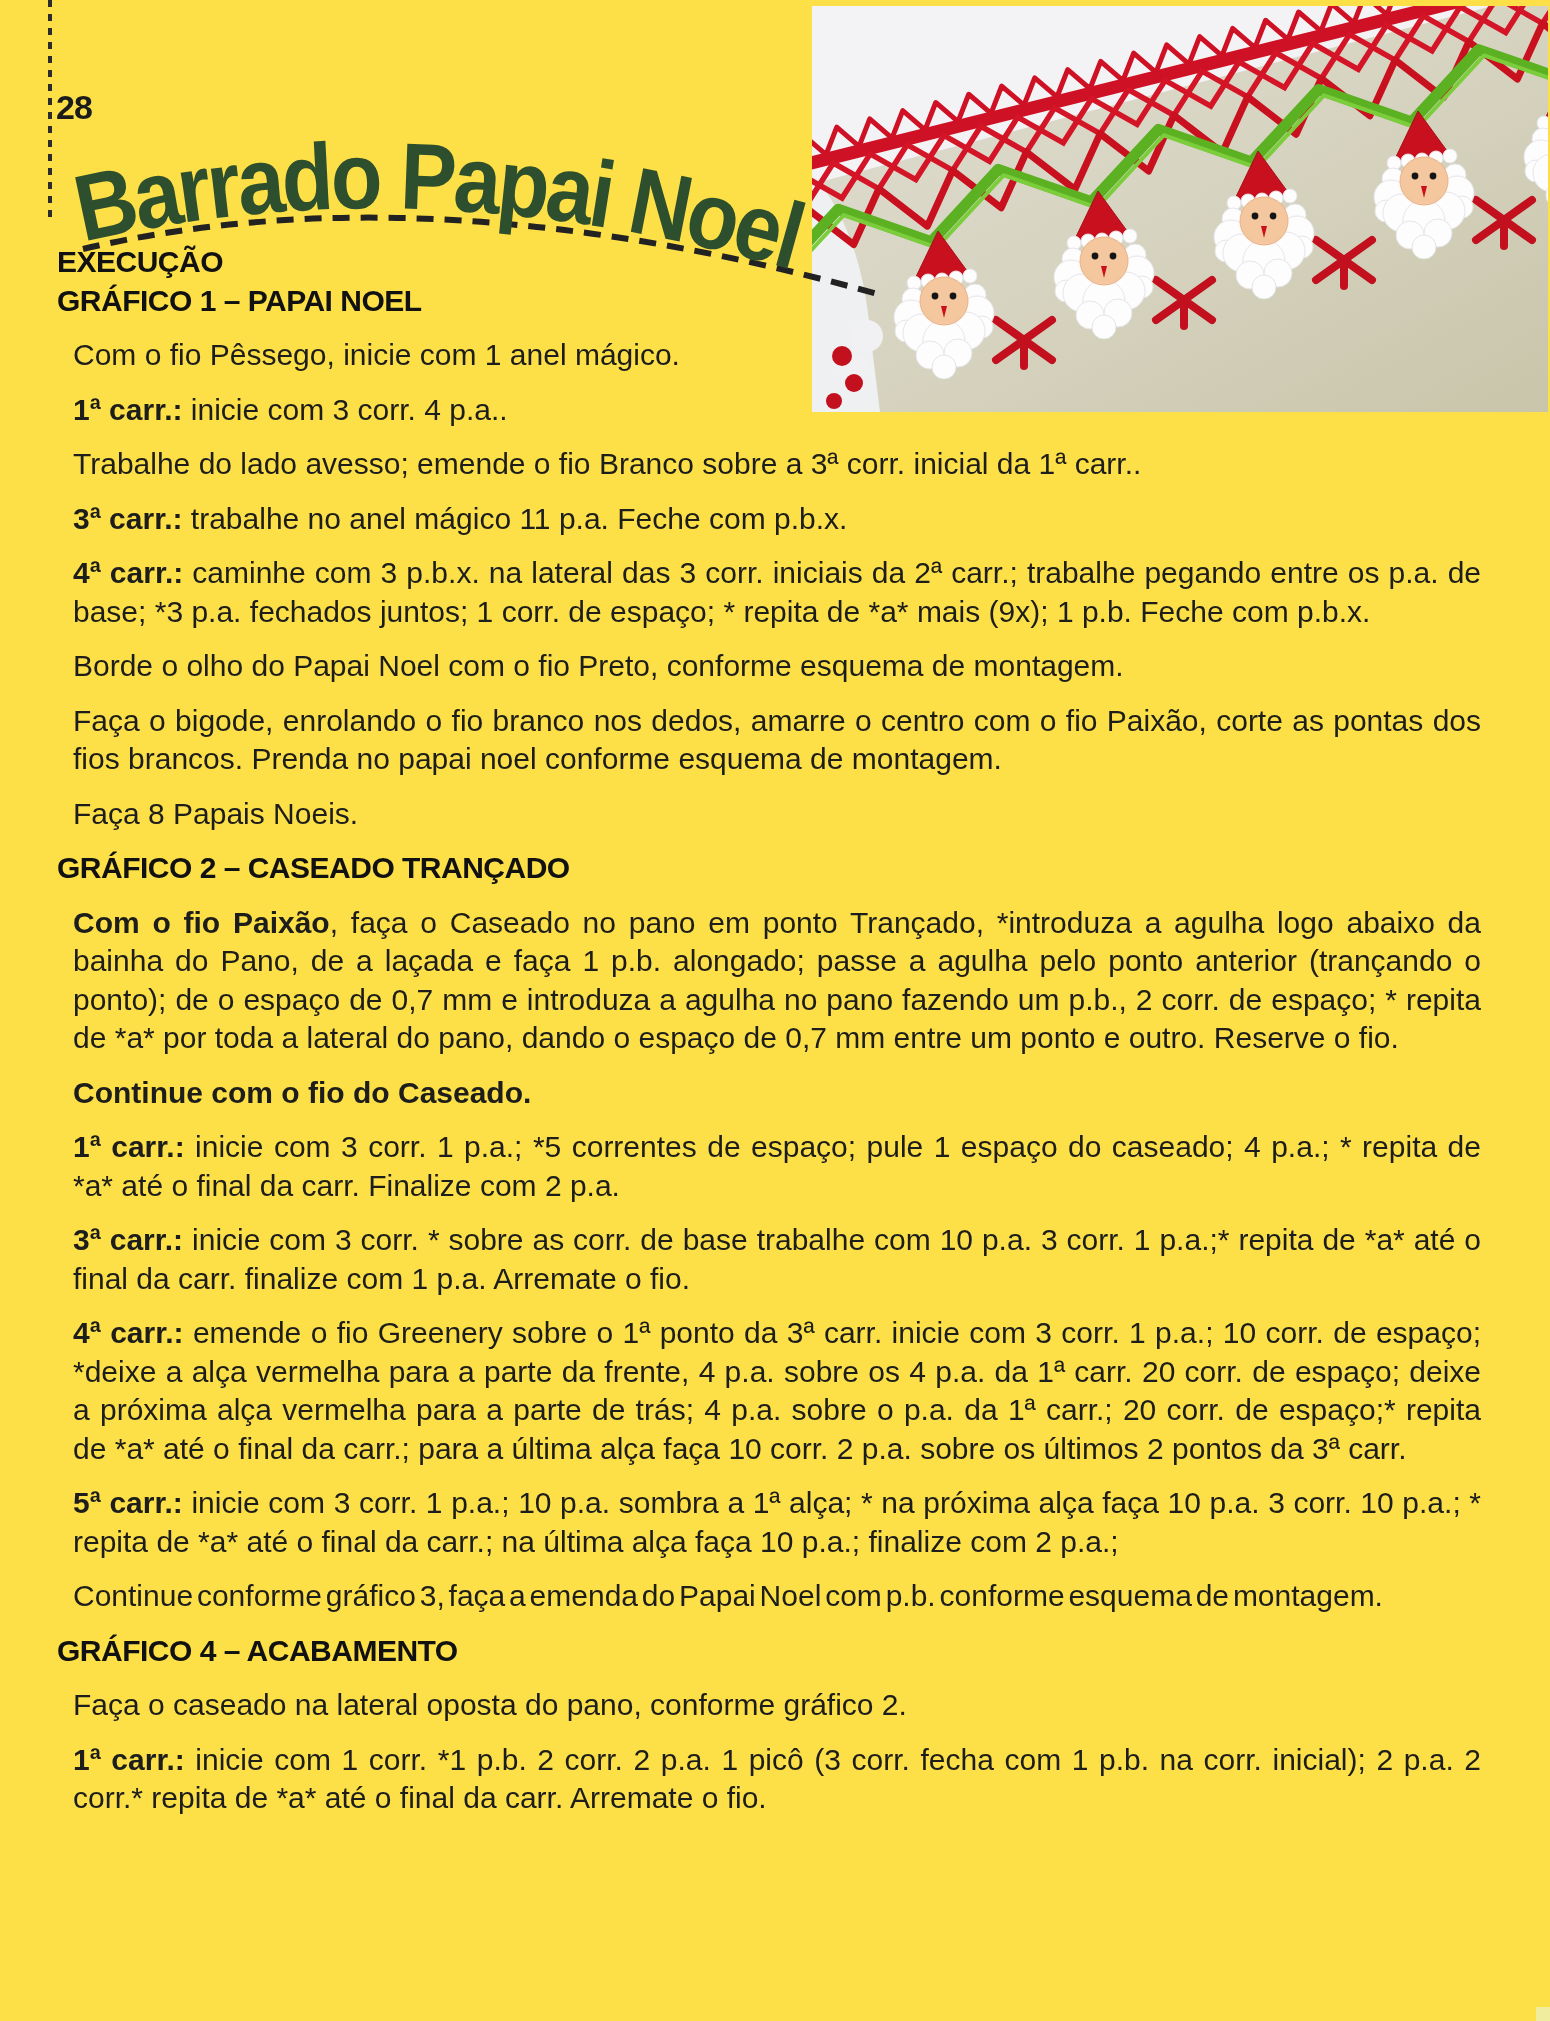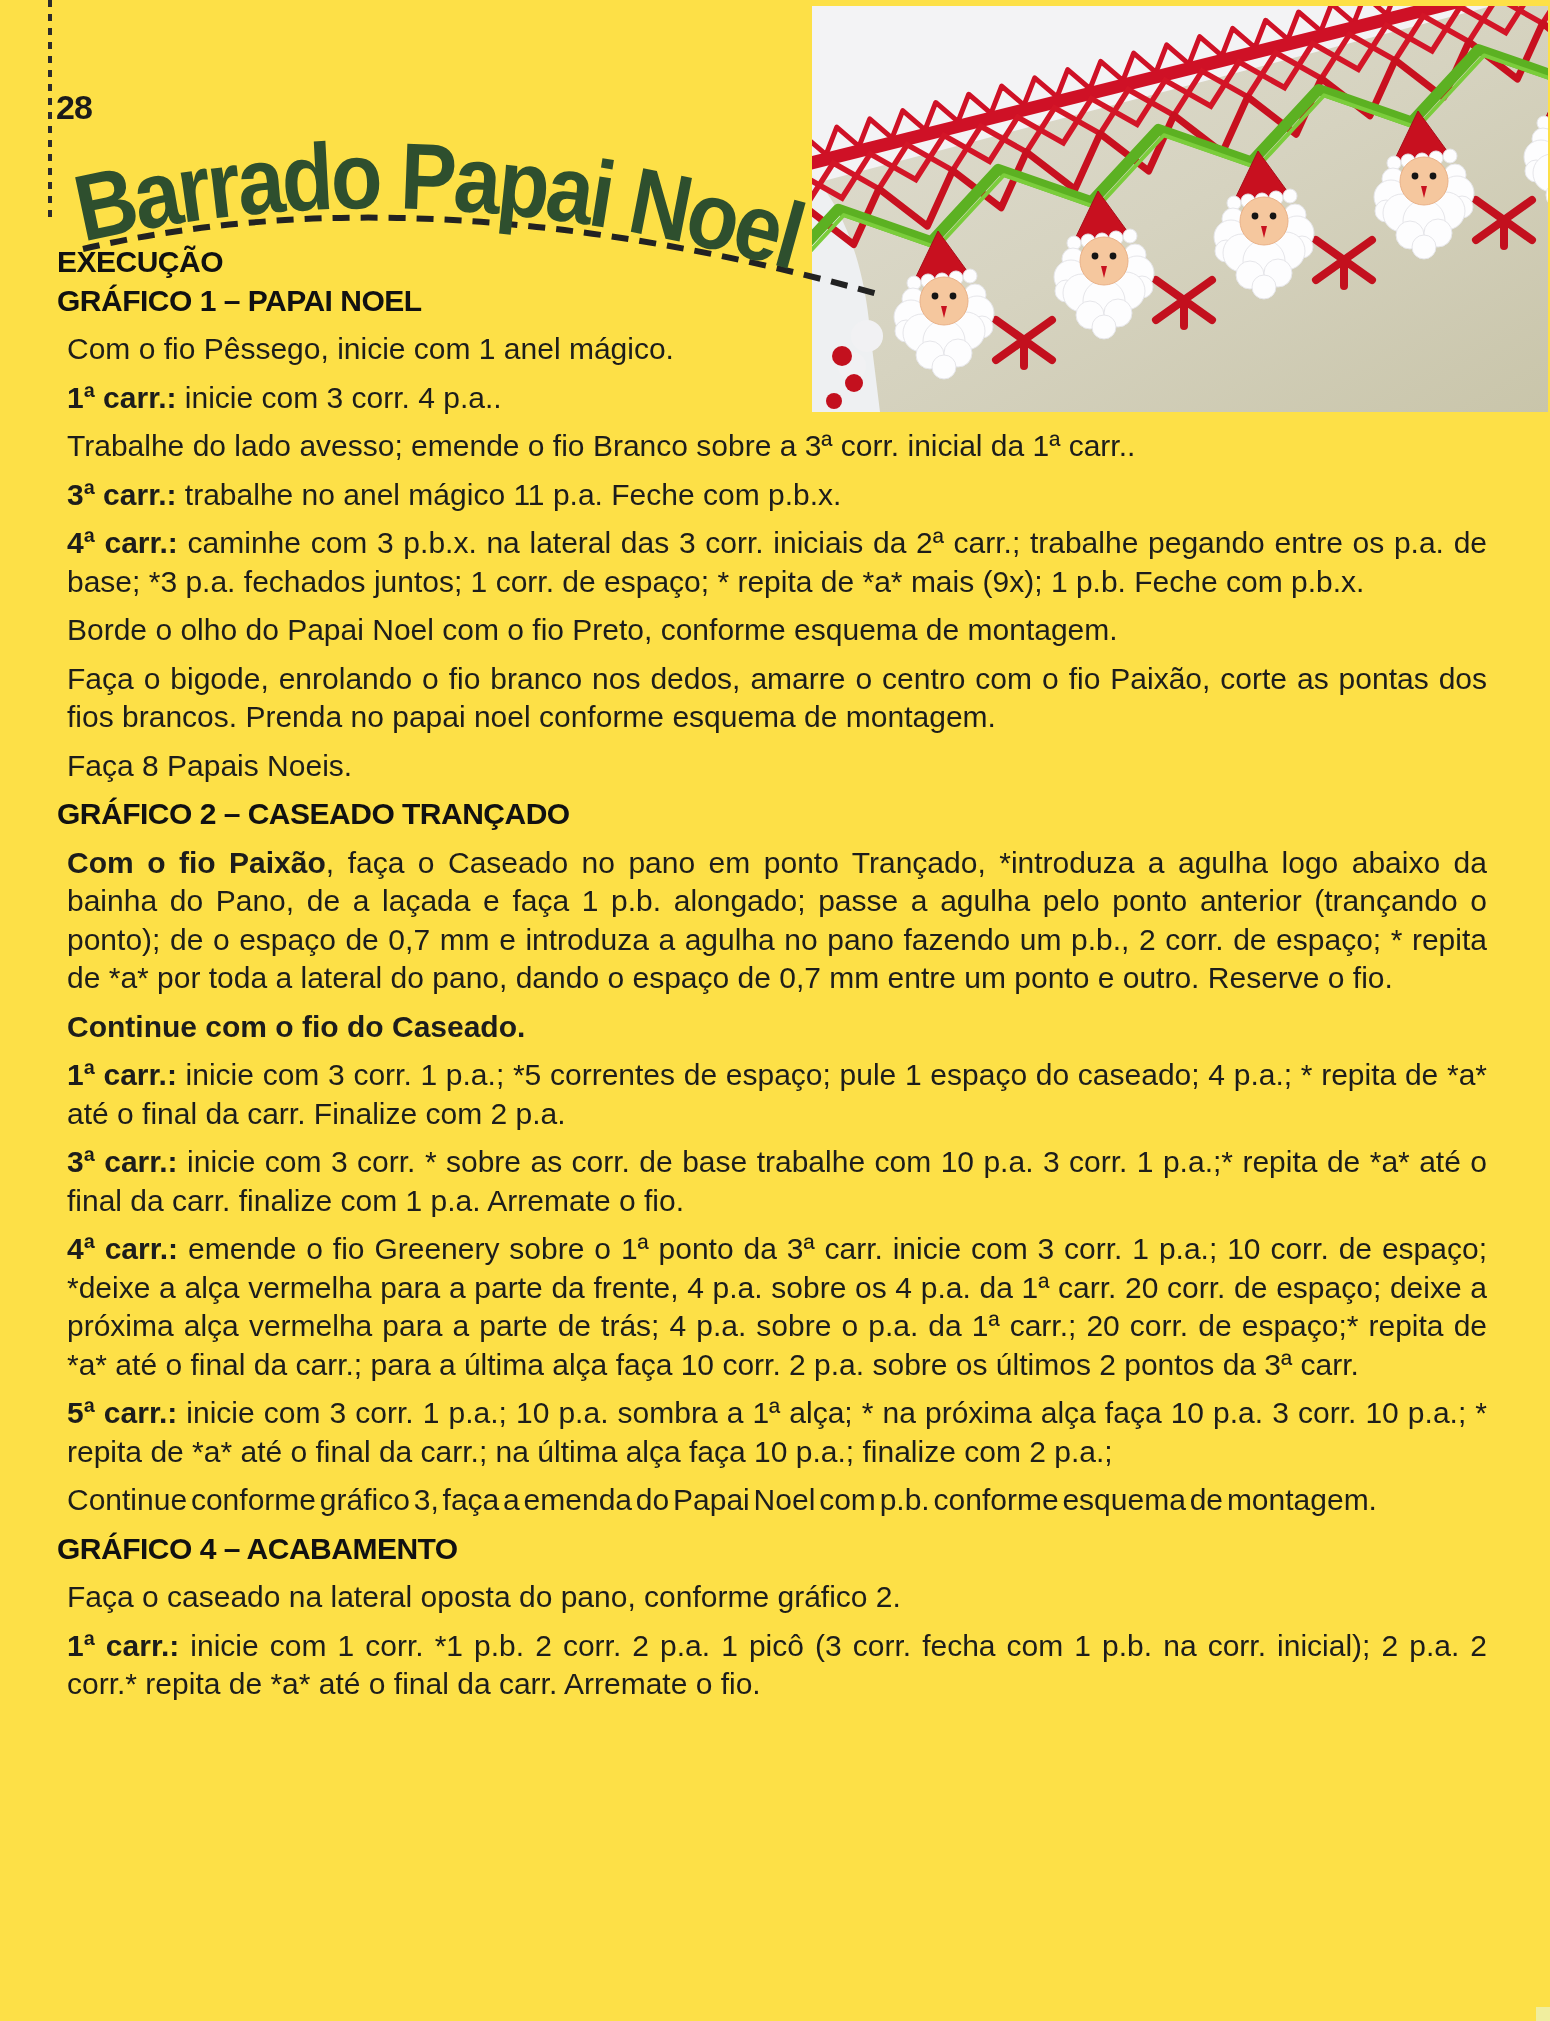--- a/index.html
+++ b/index.html
@@ -22,21 +22,21 @@
   .title-svg{position:absolute;left:0;top:0;width:950px;height:400px;z-index:3;}
   .photo{
     position:absolute;left:812px;top:6px;width:736px;height:406px;z-index:1;
     overflow:hidden;
   }
   .photo svg{display:block;}
   .content{
     position:absolute;left:57px;top:243px;width:1440px;z-index:2;
     font-size:30px;line-height:38.5px;
   }
-  .content p{margin:10px;text-align:justify;}
+  .content p{margin:16px;text-align:justify;}
   .content p.noj{text-align:left;}
   .content .lead{font-weight:700;}
   h2.sec, h3.sec{
     margin:0;font-size:30px;line-height:38.5px;font-weight:700;
     letter-spacing:-0.5px;color:#111;
   }
   .gap{margin-top:38px;}
   .squeeze{word-spacing:-4.5px;white-space:nowrap;}
   .corner-mark{
     position:absolute;right:0px;bottom:0px;width:14px;height:14px;

